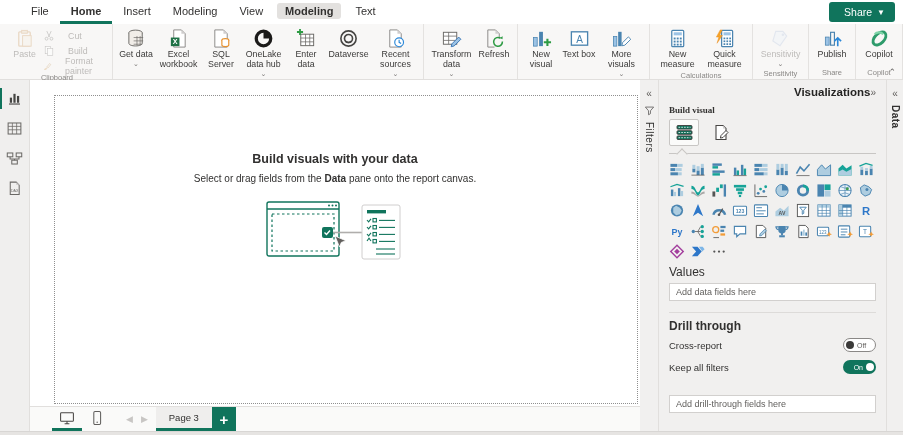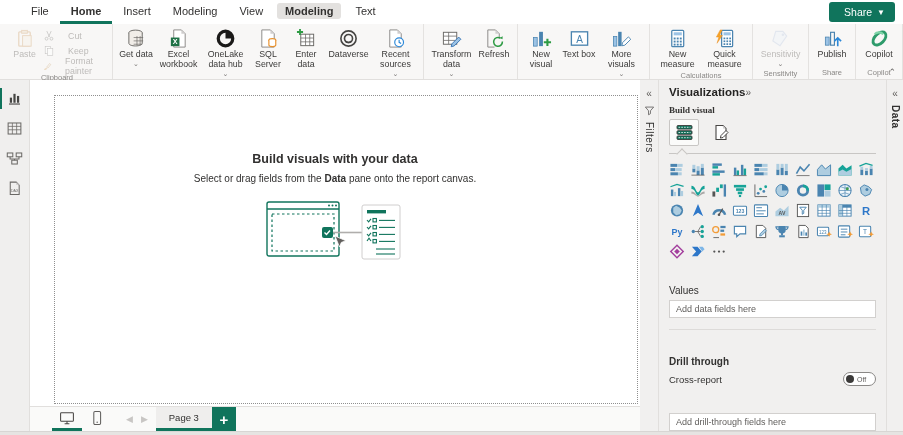--- a/index.html
+++ b/index.html
@@ -60,34 +60,34 @@
   .strip { width:19px; background:#f1f0ef; display:flex; flex-direction:column; align-items:center; padding-top:8px; gap:6px; }
   .strip.filters { border-right:1px solid #e1dfdd; }
   .strip.data { width:17px; border-left:1px solid #e1dfdd; }
   .strip .chevlr { font-size:10px; color:#605e5c; cursor:pointer; }
   .strip svg { width:11px; height:11px; }
   .strip-label { writing-mode:vertical-rl; font-size:10px; color:#323130; letter-spacing:.5px; }
   .strip.data .strip-label { font-weight:bold; }
 
   
   .vis-pane { width:227px; background:#f1f0ef; padding:6px 10px 0; display:flex; flex-direction:column; }
-  .vis-head { display:flex; align-items:center; justify-content:flex-start; }
+  .vis-head { display:flex; align-items:center; justify-content:flex-end; }
   .vis-title { font-size:11.5px; font-weight:bold; color:#252423; }
   .vis-expand { font-size:10px; color:#605e5c; cursor:pointer; }
   .section-label { font-size:9px; font-weight:bold; color:#323130; margin-top:7px;font-family:Liberation Serif, serif; }
   .vis-tabs { display:flex; gap:7px; margin-top:4px; }
   .vis-tab { width:30px; height:27px; display:flex; align-items:center; justify-content:center; cursor:pointer; border-radius:2px; }
   .vis-tab.active { background:#fbfbfa; border:1px solid #c8c6c4; }
   .vis-tab svg { width:17px; height:17px; }
   .tab-divider { border-top:1px solid #c8c6c4; margin-top:7px; position:relative; }
   .tab-caret { position:absolute; left:9px; top:-4.5px; width:8px; height:8px; background:#f1f0ef; border-left:1px solid #c8c6c4; border-top:1px solid #c8c6c4; transform:rotate(45deg); }
   .gallery { margin-top:8px; display:grid; grid-template-columns:repeat(10,16px); gap:5.5px 5px; }
   .gal-icon { width:16px; height:15px; cursor:pointer; }
   .gal-icon svg { width:16px; height:15px; }
-  .well-label { font-size:10px; color:#323130; margin-top:26px; }
+  .well-label { font-size:12px; color:#323130; margin-top:6px; }
   .well-label.bold { font-weight:bold; }
   .well { height:18px; background:#fff; border:1px solid #d2d0ce; margin-top:4px; font-size:9px; color:#605e5c; line-height:16px; padding-left:6px; cursor:pointer; }
   .drill-divider { border-top:1px solid #dddbd9; margin-top:11px; }
   .drill-row { display:flex; align-items:center; justify-content:space-between; height:20px; margin-top:2px; font-size:9.5px; color:#323130;gap:34px; }
   .toggle { width:33px; height:14px; border-radius:8px; display:flex; align-items:center; font-size:7px; cursor:pointer; }
   .toggle.off { background:#fff; border:1px solid #8a8886; color:#605e5c; }
   .toggle.off .dot { width:8px; height:8px; border-radius:50%; background:#3b3a39; margin:0 3px 0 2px; }
   .toggle.on { background:var(--accent); color:#fff; justify-content:flex-end; }
   .toggle.on .dot { width:8px; height:8px; border-radius:50%; background:#fff; margin:0 2px 0 3px; order:2; }
   .toggle.on .tlabel { order:1; }
@@ -148,21 +148,21 @@
                 <circle cx="6.5" cy="16" r="2.6" fill="none" stroke="#9a9896" stroke-width="1.4"></circle>
                 <circle cx="15.5" cy="16" r="2.6" fill="none" stroke="#9a9896" stroke-width="1.4"></circle>
               </svg>
               <span>Cut</span>
             </div>
             <div class="sbtn">
               <svg viewBox="0 0 22 22">
                 <rect x="4" y="3" width="10" height="13" fill="#fff" stroke="#9a9896"></rect>
                 <rect x="8" y="6" width="10" height="13" fill="#fff" stroke="#9a9896"></rect>
               </svg>
-              <span>Keep</span>
+              <span>Build</span>
             </div>
             <div class="sbtn">
               <svg viewBox="0 0 22 22">
                 <path d="M3 18c3 0 3-3 5-3l2 2c0 2-3 4-7 4z" fill="#e2c49c"></path>
                 <path d="M9 14l7-9 3 2.5-7 8.5z" fill="none" stroke="#c9a26e" stroke-width="1.3"></path>
               </svg>
               <span>Format painter</span>
             </div>
           </div>
         </div>
@@ -184,36 +184,36 @@
         </div>
         <div class="rbtn">
           <svg viewBox="0 0 22 22">
             <path d="M6 2h8l4 4v14H6z" fill="#fff" stroke="#8a8886"></path>
             <path d="M14 2l4 4h-4z" fill="#d0cece"></path>
             <rect x="3" y="10" width="9" height="9" fill="#1e7145"></rect>
             <text x="7.5" y="17" font-size="7.5" fill="#fff" text-anchor="middle" font-weight="bold">X</text>
           </svg>
           <span>Excel workbook</span>
         </div>
-        <div class="rbtn">
-          <svg viewBox="0 0 22 22">
-            <circle cx="11" cy="11" r="7.6" fill="none" stroke="#1b1a19" stroke-width="3.4"></circle>
-            <path d="M11 3.4a7.6 7.6 0 0 1 7.6 7.6L11 11z" fill="#1b1a19"></path>
-          </svg>
-          <span>OneLake data hub</span>
-          <span class="chev">⌄</span>
-        </div>
         <div class="rbtn narrow">
           <svg viewBox="0 0 22 22">
             <path d="M4 2h9l4 4v14H4z" fill="#fff" stroke="#8a8886"></path>
             <path d="M13 2l4 4h-4z" fill="#d0cece"></path>
             <ellipse cx="15" cy="12.7" rx="3.6" ry="1.6" fill="#fff" stroke="#e8912d" stroke-width="1.2"></ellipse>
             <path d="M11.4 12.7v5.2c0 .9 1.6 1.6 3.6 1.6s3.6-.7 3.6-1.6v-5.2" fill="#fff" stroke="#e8912d" stroke-width="1.2"></path>
           </svg>
           <span>SQL Server</span>
+        </div>
+        <div class="rbtn">
+          <svg viewBox="0 0 22 22">
+            <circle cx="11" cy="11" r="7.6" fill="none" stroke="#1b1a19" stroke-width="3.4"></circle>
+            <path d="M11 3.4a7.6 7.6 0 0 1 7.6 7.6L11 11z" fill="#1b1a19"></path>
+          </svg>
+          <span>OneLake data hub</span>
+          <span class="chev">⌄</span>
         </div>
         <div class="rbtn narrow">
           <svg viewBox="0 0 22 22">
             <rect x="5" y="6.5" width="13.5" height="12" fill="#fff" stroke="#6a6865"></rect>
             <path d="M5 10.5h13.5M5 14.5h13.5M10 6.5v12M14.4 6.5v12" stroke="#6a6865" stroke-width=".8"></path>
             <path d="M4.2 1v6.4M1 4.2h6.4" stroke="#2e9b44" stroke-width="1.9"></path>
           </svg>
           <span>Enter data</span>
         </div>
         <div class="rbtn">
@@ -743,22 +743,29 @@
     <div class="drill-divider"></div>
     <div class="well-label bold">Drill through</div>
     <div id="drillrows">
         <div class="drill-row">
           <span>Cross-report</span>
           <div class="toggle off">
             <span class="dot"></span>
             <span class="tlabel">Off</span>
           </div>
         </div>
-      </div>
-    <div class="well" style="margin-top:24px"><span>Add drill-through fields here</span></div>
+        <div class="drill-row">
+          <span>Keep all filters</span>
+          <div class="toggle on">
+            <span class="dot"></span>
+            <span class="tlabel">On</span>
+          </div>
+        </div>
+      </div>
+    <div class="well" style="margin-top:18px"><span>Add drill-through fields here</span></div>
   </div>
 
   <div class="strip data">
     <span class="chevlr">«</span>
     <span class="strip-label">Data</span>
   </div>
 </div>
 
 <div class="window-strip"></div>
 

